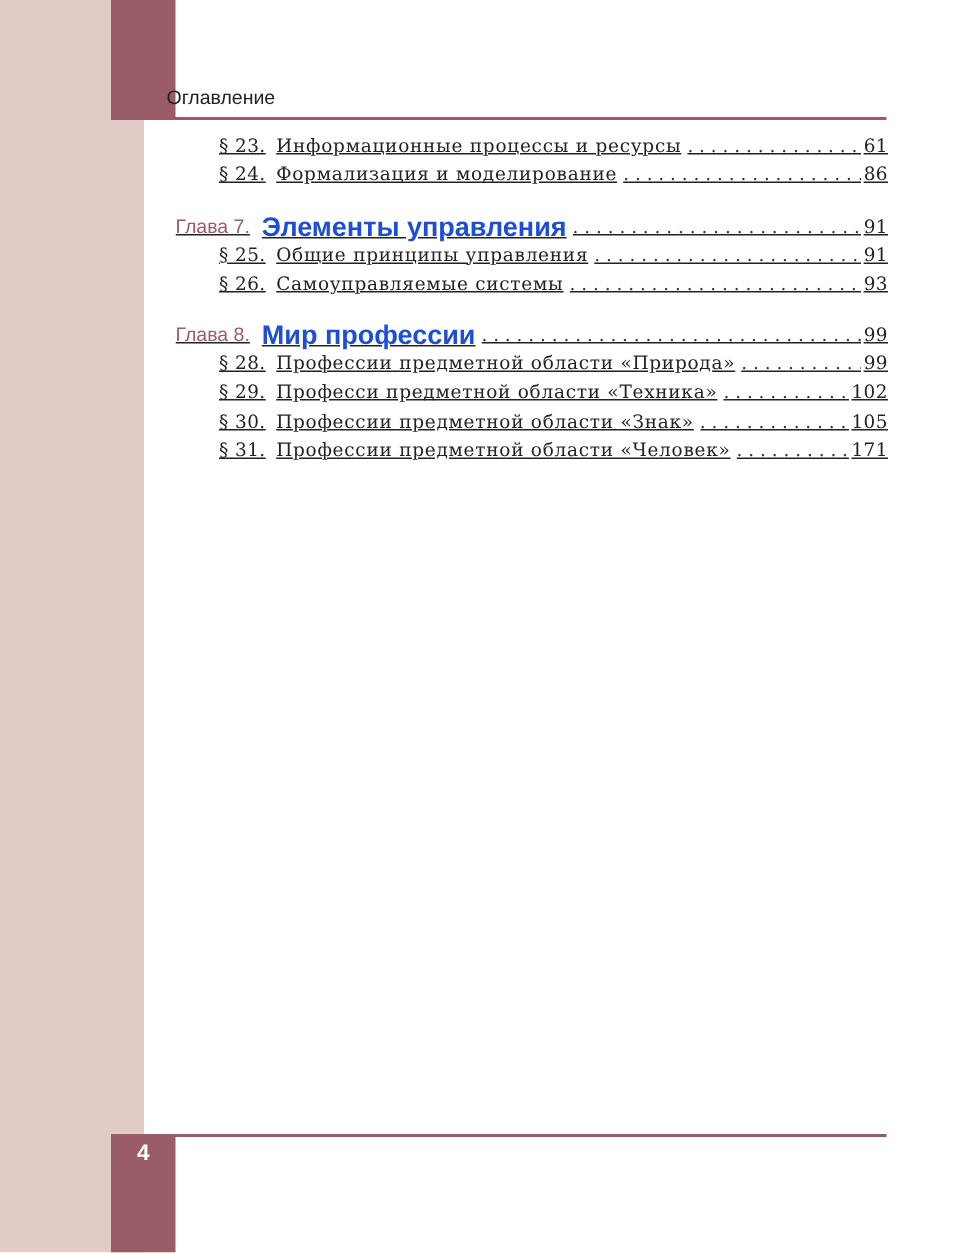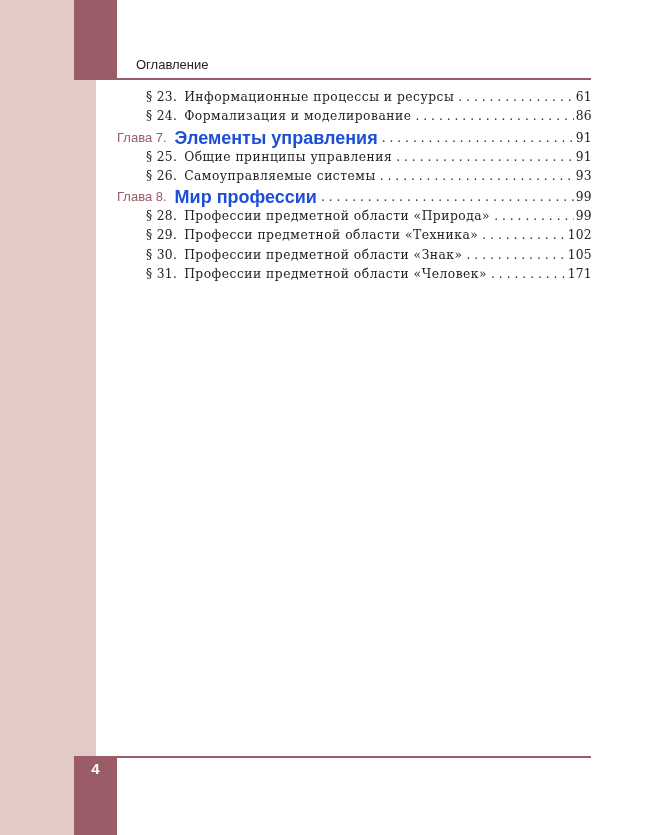--- a/index.html
+++ b/index.html
@@ -14,21 +14,21 @@
     }
     .top-bar {
       position: absolute; left: 74px; top: 0; width: 43px; height: 79px;
       background: #9a5c66;
     }
     .top-rule {
       position: absolute; left: 74px; top: 78px; width: 517px; height: 2px;
       background: #9a5c66;
     }
     .header-title {
-      position: absolute; left: 136px; top: 57px;
+      position: absolute; left: 111px; top: 57px;
       font-family: "Liberation Sans", "DejaVu Sans", sans-serif;
       font-size: 13px; color: #222;
     }
     .bottom-bar {
       position: absolute; left: 74px; top: 757px; width: 43px; height: 78px;
       background: #9a5c66;
     }
     .bottom-rule {
       position: absolute; left: 74px; top: 756px; width: 517px; height: 2px;
       background: #9a5c66;
@@ -38,23 +38,24 @@
       font-family: "Liberation Sans", "DejaVu Sans", sans-serif;
       font-weight: bold; font-size: 15px; color: #ffffff;
     }
     .toc {
       position: absolute; left: 117px; top: 88px; width: 475px;
     }
     .toc-row {
       display: flex; align-items: center; white-space: nowrap;
       font-size: 12.3px; color: #222; height: 19.3px; line-height: 19.3px;
       overflow: hidden;
+      text-decoration: underline;
     }
     .toc-row.section { padding-left: 29px; }
-    .toc-row.chapter { margin-top: 1px; height: 20px; line-height: 20px; }
+    .toc-row.chapter { margin-top: 14px; height: 20px; line-height: 20px; }
     .toc-row.chapter + .section { }
     .num { margin-right: 7px; letter-spacing: 0.3px; }
     .title { letter-spacing: 0.5px; }
     .chap-label {
       font-family: "Liberation Sans", "DejaVu Sans", sans-serif;
       color: #9a5c66; font-size: 13px; margin-right: 8px;
     }
     .chap-title {
       font-family: "Liberation Sans", "DejaVu Sans", sans-serif;
       font-weight: bold; font-size: 18px; color: #1d4ed8;

